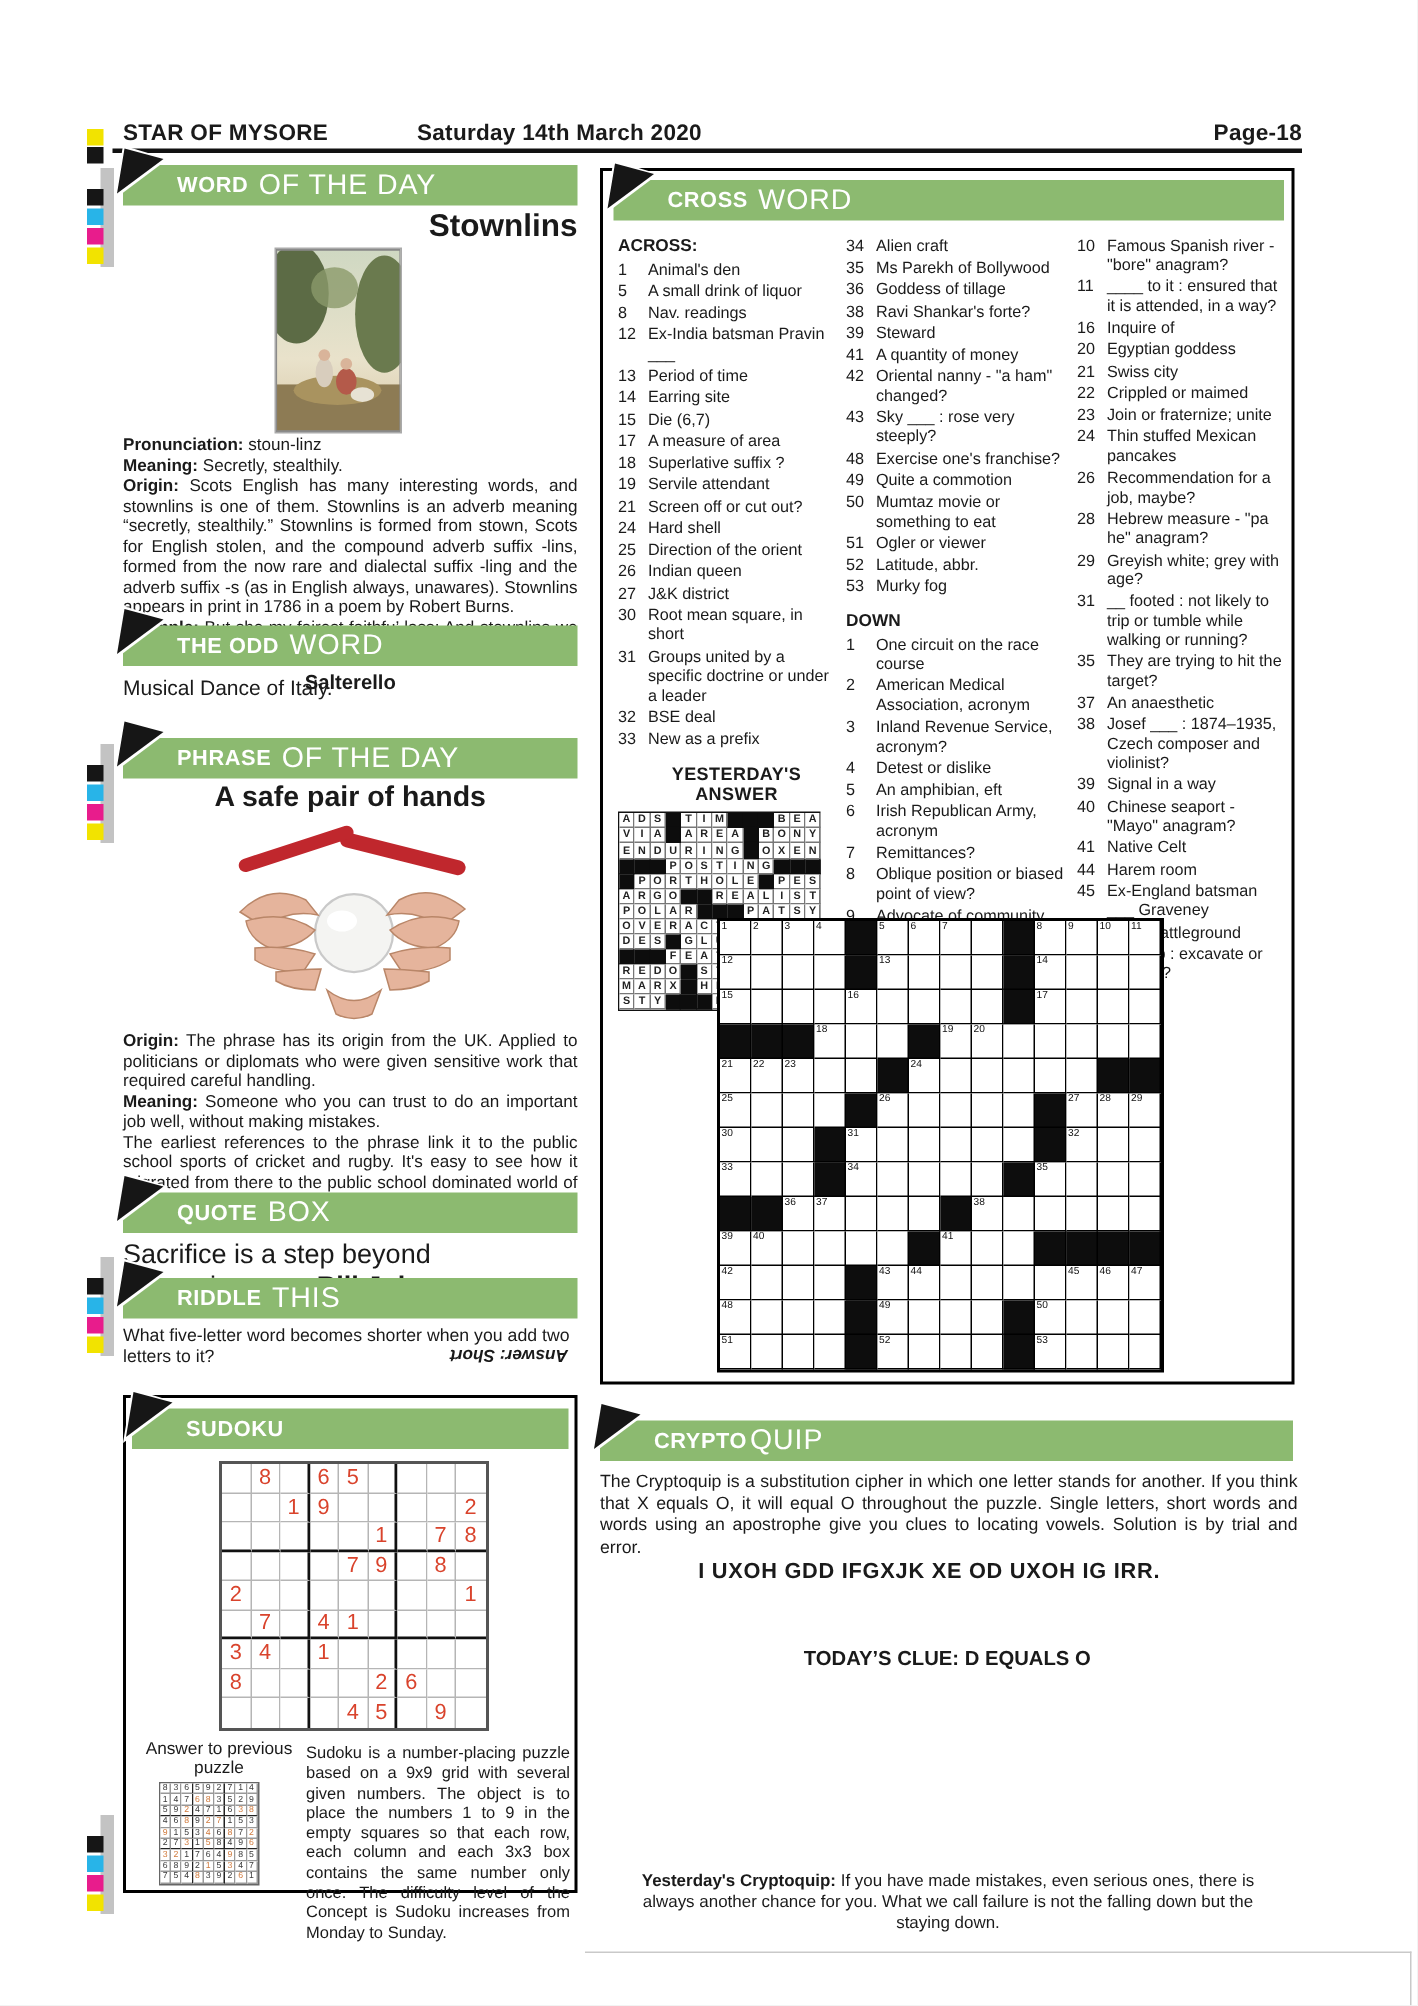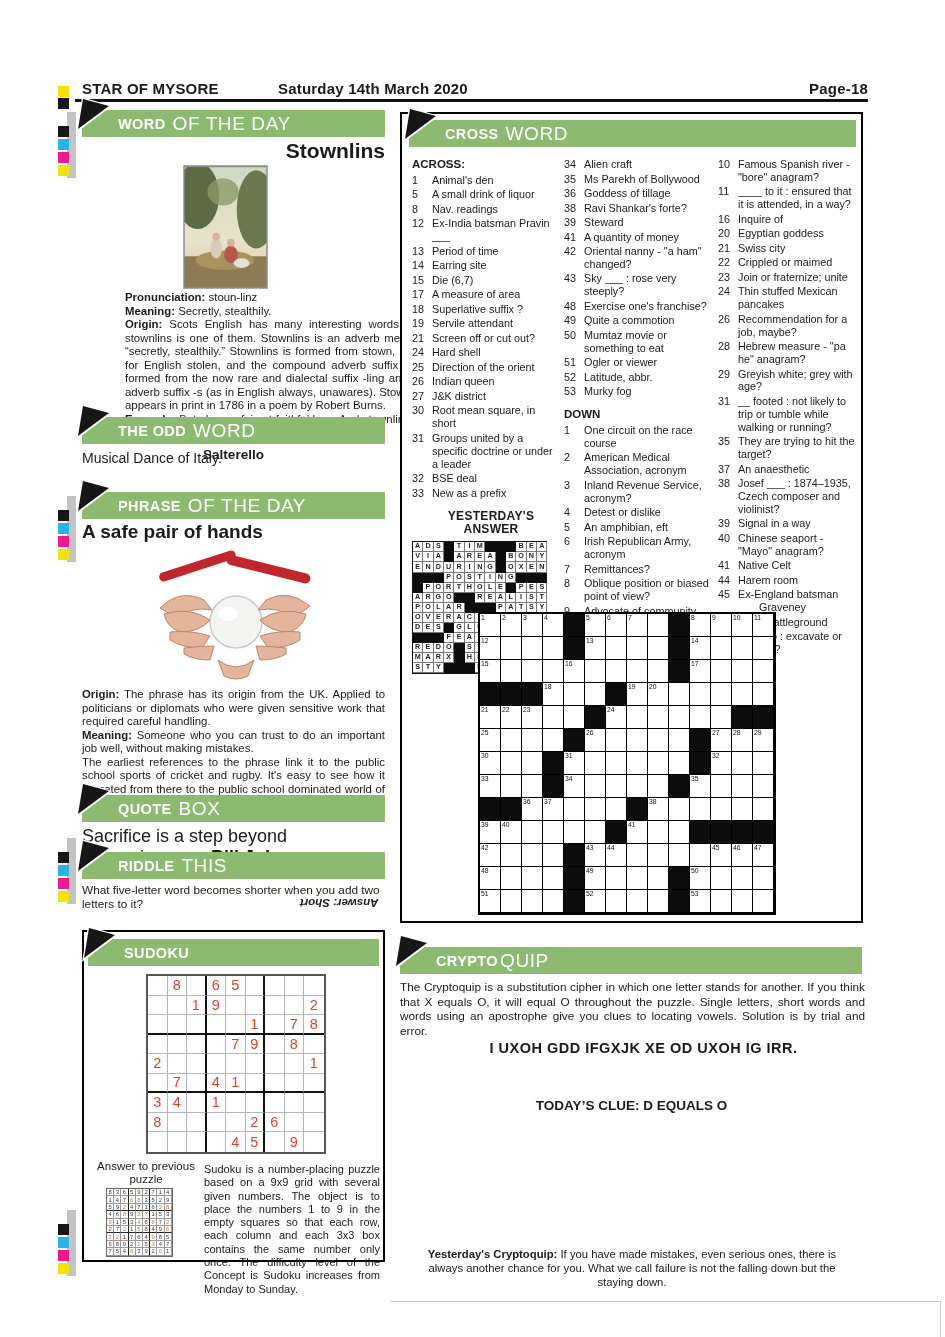--- a/index.html
+++ b/index.html
@@ -26,24 +26,24 @@
   .fold{position:absolute;left:-6px;top:-15px;width:36px;height:40px;}
   .b-strong{font-weight:700;font-size:14.5px;letter-spacing:.4px;}
   .b-light{font-weight:400;font-size:19px;margin-left:7px;letter-spacing:.6px;}
 
   
   .lcol{position:absolute;left:82px;width:303px;}
   .word-title{top:139px;text-align:right;font-size:21px;font-weight:700;}
   .painting{position:absolute;left:183px;top:165px;width:85px;height:124px;border:1px solid #aaa;}
   .bodytext{font-size:11.4px;line-height:13.5px;text-align:justify;}
   .bodytext p{margin:0;}
-  .wod-text{top:291px;margin-left:43px;}
+  .wod-text{top:291px;}
   .odd-word{top:447px;text-align:center;font-weight:700;font-size:13.5px;}
   .odd-def{top:450px;text-align:left;font-size:14px;}
-  .phrase-title{top:521px;text-align:left;font-size:19px;font-weight:700;}
+  .phrase-title{top:521px;text-align:center;font-size:19px;font-weight:700;}
   .hands{position:absolute;left:140px;top:548px;width:190px;height:136px;}
   .phrase-text{top:688px;}
   .quote-text{top:826px;font-size:18px;}
   .riddle-text{top:883px;font-size:11.8px;}
   .riddle-answer{top:897px;text-align:right;padding-right:6px;font-size:11.5px;font-weight:700;font-style:italic;}
   .flip{display:inline-block;transform:rotate(180deg);}
 
   
   .sud-box{position:absolute;left:82px;top:930px;width:303px;height:332px;border:2px solid #000;}
   .sud-banner{left:4px;top:7px;width:291px;}
@@ -80,21 +80,21 @@
   .ya-cell.blk{background:#0d0d0d;border-color:#0d0d0d;}
   .main-grid{position:absolute;left:76px;top:498px;display:grid;grid-template-columns:repeat(14,21px);
              grid-auto-rows:23px;border:2px solid #000;background:#fff;}
   .mg-cell{position:relative;border-right:1px solid #000;border-bottom:1px solid #000;background:#fff;}
   .mg-cell.blk{background:#0d0d0d;}
   .mg-num{position:absolute;left:1px;top:0px;font-size:6.8px;line-height:8px;color:#111;}
 
   
   .cq-banner{left:400px;top:947px;width:462px;}
   .cq-intro{position:absolute;left:400px;top:980px;width:465px;font-size:11.8px;line-height:14.6px;text-align:justify;}
-  .cq-puzzle{position:absolute;left:412px;top:1040px;width:463px;text-align:center;font-size:14.5px;
+  .cq-puzzle{position:absolute;left:388px;top:1040px;width:463px;text-align:center;font-size:14.5px;
              font-weight:700;letter-spacing:.5px;}
   .cq-clue{position:absolute;left:400px;top:1098px;width:463px;text-align:center;font-size:13.5px;font-weight:700;}
   .cq-yesterday{position:absolute;left:412px;top:1248px;width:440px;font-size:11.3px;line-height:13.8px;text-align:center;}
 
   .croplines-h{position:absolute;left:390px;top:1301px;width:551px;height:1px;background:#c9c9c9;}
   .croplines-v{position:absolute;left:940px;top:1301px;width:1px;height:36px;background:#c9c9c9;}
 </style>
 </head>
 <body>
 

